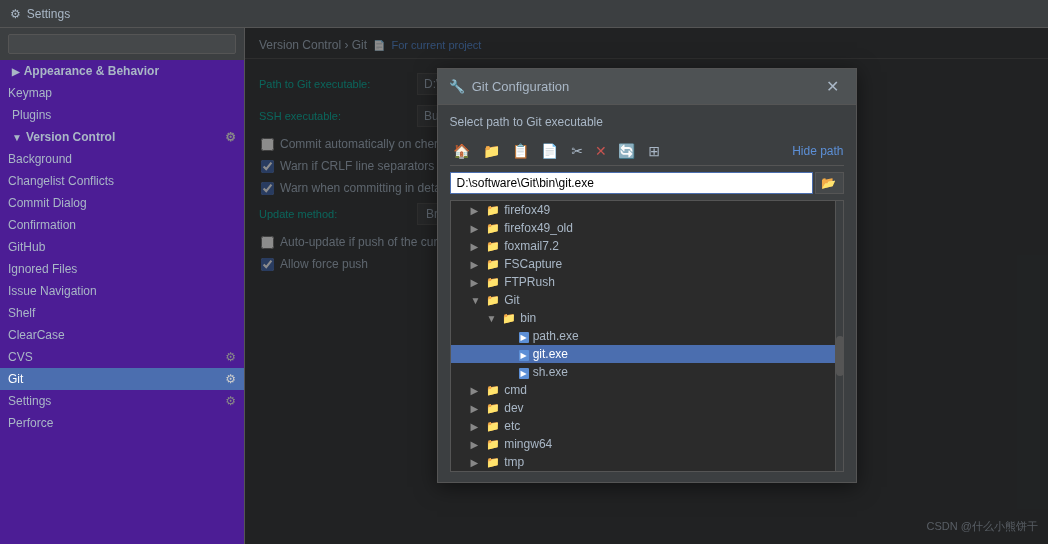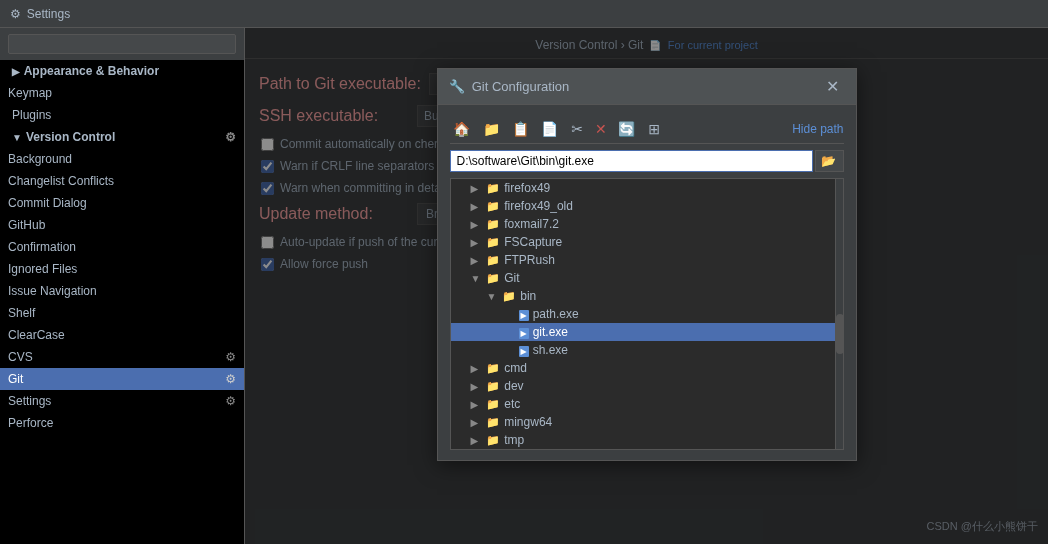--- a/index.html
+++ b/index.html
@@ -4,36 +4,36 @@
   <style>
     * { box-sizing: border-box; margin: 0; padding: 0; }
     body { font-family: 'Segoe UI', Arial, sans-serif; font-size: 12px; background: #2b2b2b; color: #a9b7c6; width: 1048px; height: 544px; overflow: hidden; }
 
     
     .title-bar { background: #3c3f41; height: 28px; display: flex; align-items: center; padding: 0 10px; color: #a9b7c6; font-size: 12px; border-bottom: 1px solid #555; }
 
     .main-layout { display: flex; height: calc(544px - 28px); }
 
     
-    .sidebar { width: 245px; background: #000000; border-right: 1px solid #555; overflow-y: auto; flex-shrink: 0; }
+    .sidebar { width: 245px; background: #4c1d95; border-right: 1px solid #555; overflow-y: auto; flex-shrink: 0; }
     .sidebar-search { padding: 6px 8px; background: #3c3f41; }
     .sidebar-search input { width: 100%; background: #45484a; border: 1px solid #555; color: #a9b7c6; padding: 3px 6px; font-size: 11px; outline: none; border-radius: 2px; }
     .sidebar-item { padding: 4px 8px 4px 12px; cursor: pointer; display: flex; align-items: center; justify-content: space-between; color: #a9b7c6; font-size: 12px; }
     .sidebar-item.selected { background: #4b6eaf; color: #fff; }
     .sidebar-item.parent { font-weight: bold; color: #a9b7c6; }
     .sidebar-item .arrow { font-size: 10px; margin-right: 4px; }
     .indent1 { padding-left: 8px; }
 
     
     .content { flex: 1; background: #3c3f41; overflow: auto; position: relative; }
-    .content-header { padding: 10px 14px 6px; border-bottom: 1px solid #555; color: #a9b7c6; font-size: 12px; display: flex; align-items: center; gap: 6px; justify-content: center; }
+    .content-header { padding: 10px 14px 6px; border-bottom: 1px solid #555; color: #a9b7c6; font-size: 12px; display: flex; align-items: center; gap: 6px; }
     .content-header .project-link { color: #5c8fd6; font-size: 11px; }
     .settings-form { padding: 14px; }
     .form-row { display: flex; align-items: center; margin-bottom: 10px; gap: 8px; }
-    .form-label { color: #fca5a5; font-size: 16px; min-width: 150px; }
+    .form-label { color: #14b8a6; font-size: 11px; min-width: 150px; }
     .form-input { background: #45484a; border: 1px solid #555; color: #a9b7c6; padding: 3px 6px; font-size: 12px; outline: none; width: 220px; }
     .ssh-select { background: #45484a; border: 1px solid #555; color: #a9b7c6; padding: 3px 6px; font-size: 12px; outline: none; display: flex; align-items: center; gap: 4px; }
     .checkbox-row { display: flex; align-items: center; gap: 6px; margin-bottom: 8px; padding-left: 2px; color: #a9b7c6; font-size: 12px; }
     .checkbox-row input[type=checkbox] { accent-color: #4b6eaf; }
     .update-method-row { display: flex; align-items: center; gap: 8px; margin-bottom: 10px; }
     .dropdown-btn { background: #45484a; border: 1px solid #555; color: #a9b7c6; padding: 3px 8px; font-size: 12px; cursor: pointer; display: flex; align-items: center; gap: 4px; }
 
     
     .modal-overlay { position: absolute; top: 0; left: 0; right: 0; bottom: 0; background: rgba(0,0,0,0.45); display: flex; align-items: flex-start; justify-content: center; padding-top: 40px; z-index: 100; }
     .modal { background: #3c3f41; border: 1px solid #555; width: 420px; box-shadow: 0 4px 20px rgba(0,0,0,0.5); }
@@ -97,24 +97,24 @@
     <div class="sidebar-item indent1">
       <span>Background</span>
     </div>
     <div class="sidebar-item indent1">
       <span>Changelist Conflicts</span>
     </div>
     <div class="sidebar-item indent1">
       <span>Commit Dialog</span>
     </div>
     <div class="sidebar-item indent1">
+      <span>Confirmation</span>
+    </div>
+    <div class="sidebar-item indent1">
       <span>GitHub</span>
-    </div>
-    <div class="sidebar-item indent1">
-      <span>Confirmation</span>
     </div>
     <div class="sidebar-item indent1">
       <span>Ignored Files</span>
     </div>
     <div class="sidebar-item indent1">
       <span>Issue Navigation</span>
     </div>
     <div class="sidebar-item indent1">
       <span>Shelf</span>
     </div>
@@ -193,20 +193,21 @@
     <div class="modal-overlay">
       <div class="modal">
         <div class="modal-header">
           <div class="modal-title">
             <span>🔧</span>
             <span>Git Configuration</span>
           </div>
           <button class="modal-close">✕</button>
         </div>
         <div class="modal-body">
+          <div class="modal-subtitle">Select path to Git executable</div>
           <div class="modal-toolbar">
             <button class="modal-toolbar-btn" title="Home">🏠</button>
             <button class="modal-toolbar-btn" title="New Folder">📁</button>
             <button class="modal-toolbar-btn" title="Copy">📋</button>
             <button class="modal-toolbar-btn" title="Paste">📄</button>
             <button class="modal-toolbar-btn" title="Cut">✂</button>
             <button class="modal-toolbar-btn" title="Delete" style="color:#c75450;">✕</button>
             <button class="modal-toolbar-btn" title="Refresh">🔄</button>
             <button class="modal-toolbar-btn" title="Grid">⊞</button>
             <button class="hide-path" style="margin-left:auto; color:#5c8fd6; background:none; border:none; cursor:pointer; font-size:12px;">Hide path</button>

